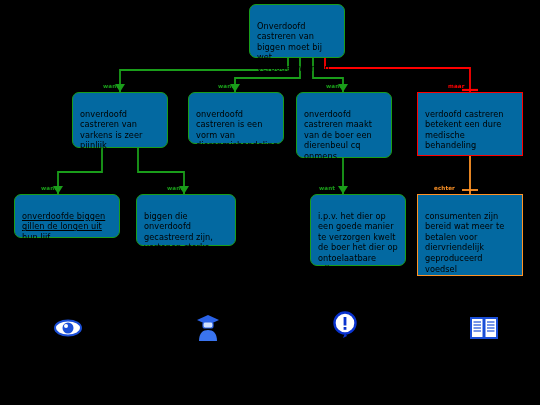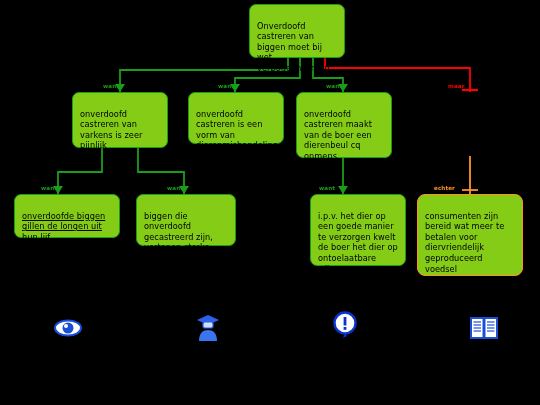--- a/index.html
+++ b/index.html
@@ -23,40 +23,40 @@
   }
   svg.wires {
     position: absolute;
     left: 0; top: 0;
     width: 540px;
     height: 405px;
     pointer-events: none;
   }
   .node {
     position: absolute;
-    background: #84cc16;
+    background: #0369a1;
     color: #000000;
     box-sizing: border-box;
     padding: 5px 6px 5px 7px;
     font-size: 8.2px;
     line-height: 10.6px;
     white-space: pre-line;
     letter-spacing: 0.05px;
   }
   .node.green {
     border: 1.6px solid #1a9d1a;
     border-radius: 7px;
   }
   .node.red {
     border: 1.8px solid #ff0000;
     border-radius: 0px;
   }
   .node.orange {
     border: 1.8px solid #ff9326;
-    border-radius: 8px;
+    border-radius: 0px;
   }
   .edge-label {
     position: absolute;
     font-size: 5.6px;
     font-weight: bold;
     letter-spacing: 0.1px;
     line-height: 7px;
     white-space: nowrap;
   }
   .edge-label.green { color: #1a9d1a; }
@@ -143,20 +143,26 @@
 
   <div class="node green" style="left:296px; top:92px; width:96px; height:66px;">
     <span>onverdoofd
 castreren maakt
 van de boer een
 dierenbeul  cq
 onmens</span>
   </div>
   <div class="edge-label green" style="left:326px; top:83px;">want</div>
 
+  <div class="node red" style="left:417px; top:92px; width:106px; height:64px;">
+    <span>verdoofd castreren
+betekent een dure
+medische
+behandeling</span>
+  </div>
   <div class="edge-label red" style="left:448px; top:83px;">maar</div>
 
   <div class="node green" style="left:14px; top:194px; width:106px; height:44px;text-decoration:underline;">
     <span>onverdoofde biggen
 gillen de longen uit
 hun lijf</span>
   </div>
   <div class="edge-label green" style="left:41px; top:185px;">want</div>
 
   <div class="node green" style="left:136px; top:194px; width:100px; height:52px;">

